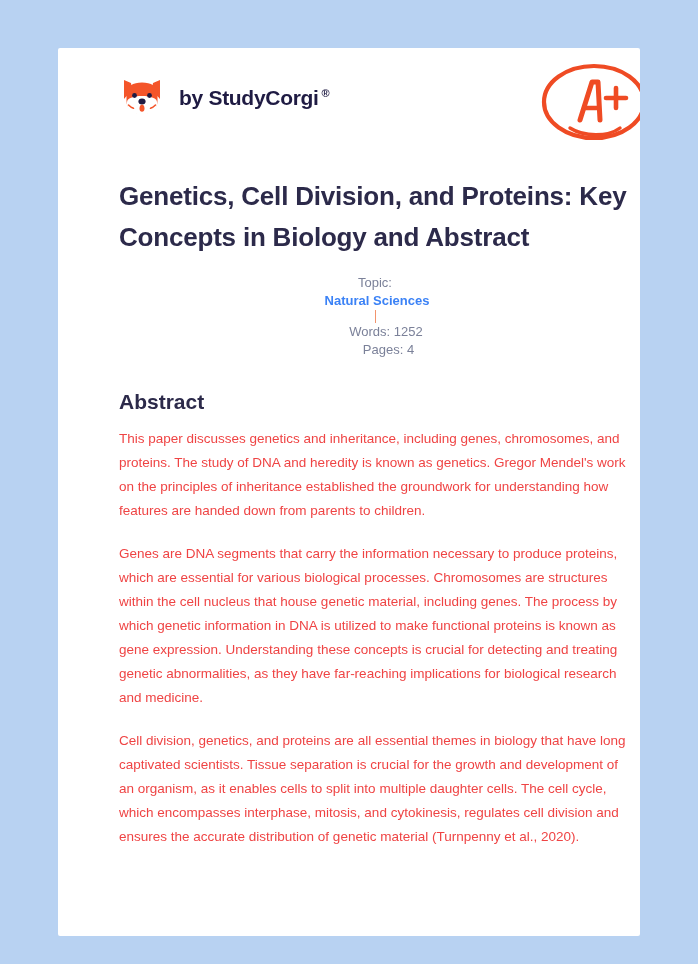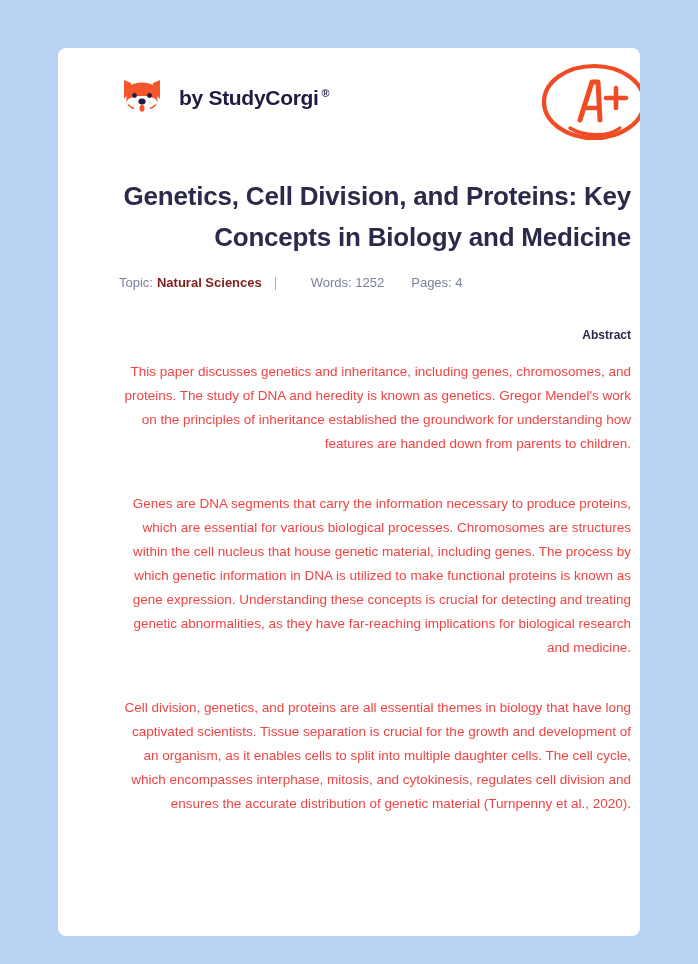--- a/index.html
+++ b/index.html
@@ -14,23 +14,22 @@
     overflow: hidden;
   }
 
   .page {
     position: absolute;
     left: 58px;
     top: 48px;
     width: 582px;
     height: 888px;
     background: #ffffff;
-    border-radius: 8px;
+    border-radius: 2px;
     overflow: hidden;
-    text-align: right;
   }
 
   
   .header {
     position: absolute;
     left: 0;
     top: 0;
     width: 582px;
     height: 110px;
   }
@@ -91,52 +90,53 @@
   }
 
   .meta {
     margin-top: 16px;
     font-size: 13px;
     line-height: 18px;
     color: #7b8199;
     display: flex;
     align-items: center;
     flex-wrap: wrap;
+    flex-direction: column;
   }
   .meta-label { color: #7b8199; }
   .meta-topic {
-    color: #7f1d1d;
+    color: #3b82f6;
     font-weight: bold;
     margin-left: 4px;
   }
   .meta-sep {
     display: inline-block;
     width: 1px;
     height: 13px;
     background: #f2946d;
     margin: 0 13px;
   }
   .meta-item { color: #7b8199; margin-left: 22px; }
   .meta-item + .meta-item { margin-left: 27px; }
 
   h2.section-heading {
     margin: 31px 0 0 0;
-    font-size: 12px;
+    font-size: 21px;
     line-height: 24px;
     font-weight: bold;
     color: #2c2a4a;
   }
 
   p.para {
     margin: 13px 0 0 0;
     font-size: 13.5px;
     line-height: 24px;
     color: #ef4444;
   }
-  p.para + p.para { margin-top: 36px; }
+  p.para + p.para { margin-top: 19px; }
 </style>
 </head>
 <body>
 
 <div class="page">
 
   <div class="header">
 
     <div class="brand">
       <span class="brand-mark">
@@ -163,21 +163,21 @@
         <path d="M48 50 L62 50" stroke="#ef4b24" stroke-width="4.4" stroke-linecap="round"></path>
         <path d="M70 40 L90 40" stroke="#ef4b24" stroke-width="4.6" stroke-linecap="round"></path>
         <path d="M80 30 L80 50" stroke="#ef4b24" stroke-width="4.6" stroke-linecap="round"></path>
         <path d="M34 70 C48 79 72 79 84 70" fill="none" stroke="#ef4b24" stroke-width="3.4" stroke-linecap="round"></path>
       </svg>
     </span>
   </div>
 
   <div class="content">
 
-    <h1 class="doc-title">Genetics, Cell Division, and Proteins: Key Concepts in Biology and Medicine</h1>
+    <h1 class="doc-title">Genetics, Cell Division, and Proteins: Key Concepts in Biology and Abstract</h1>
 
     <div class="meta">
       <span class="meta-label">Topic:</span>
       <a class="meta-topic" href="#" style="text-decoration:none">Natural Sciences</a>
       <span class="meta-sep"></span>
       <span class="meta-item"><span>Words:</span> <span>1252</span></span>
       <span class="meta-item"><span>Pages:</span> <span>4</span></span>
     </div>
 
     <h2 class="section-heading">Abstract</h2>

